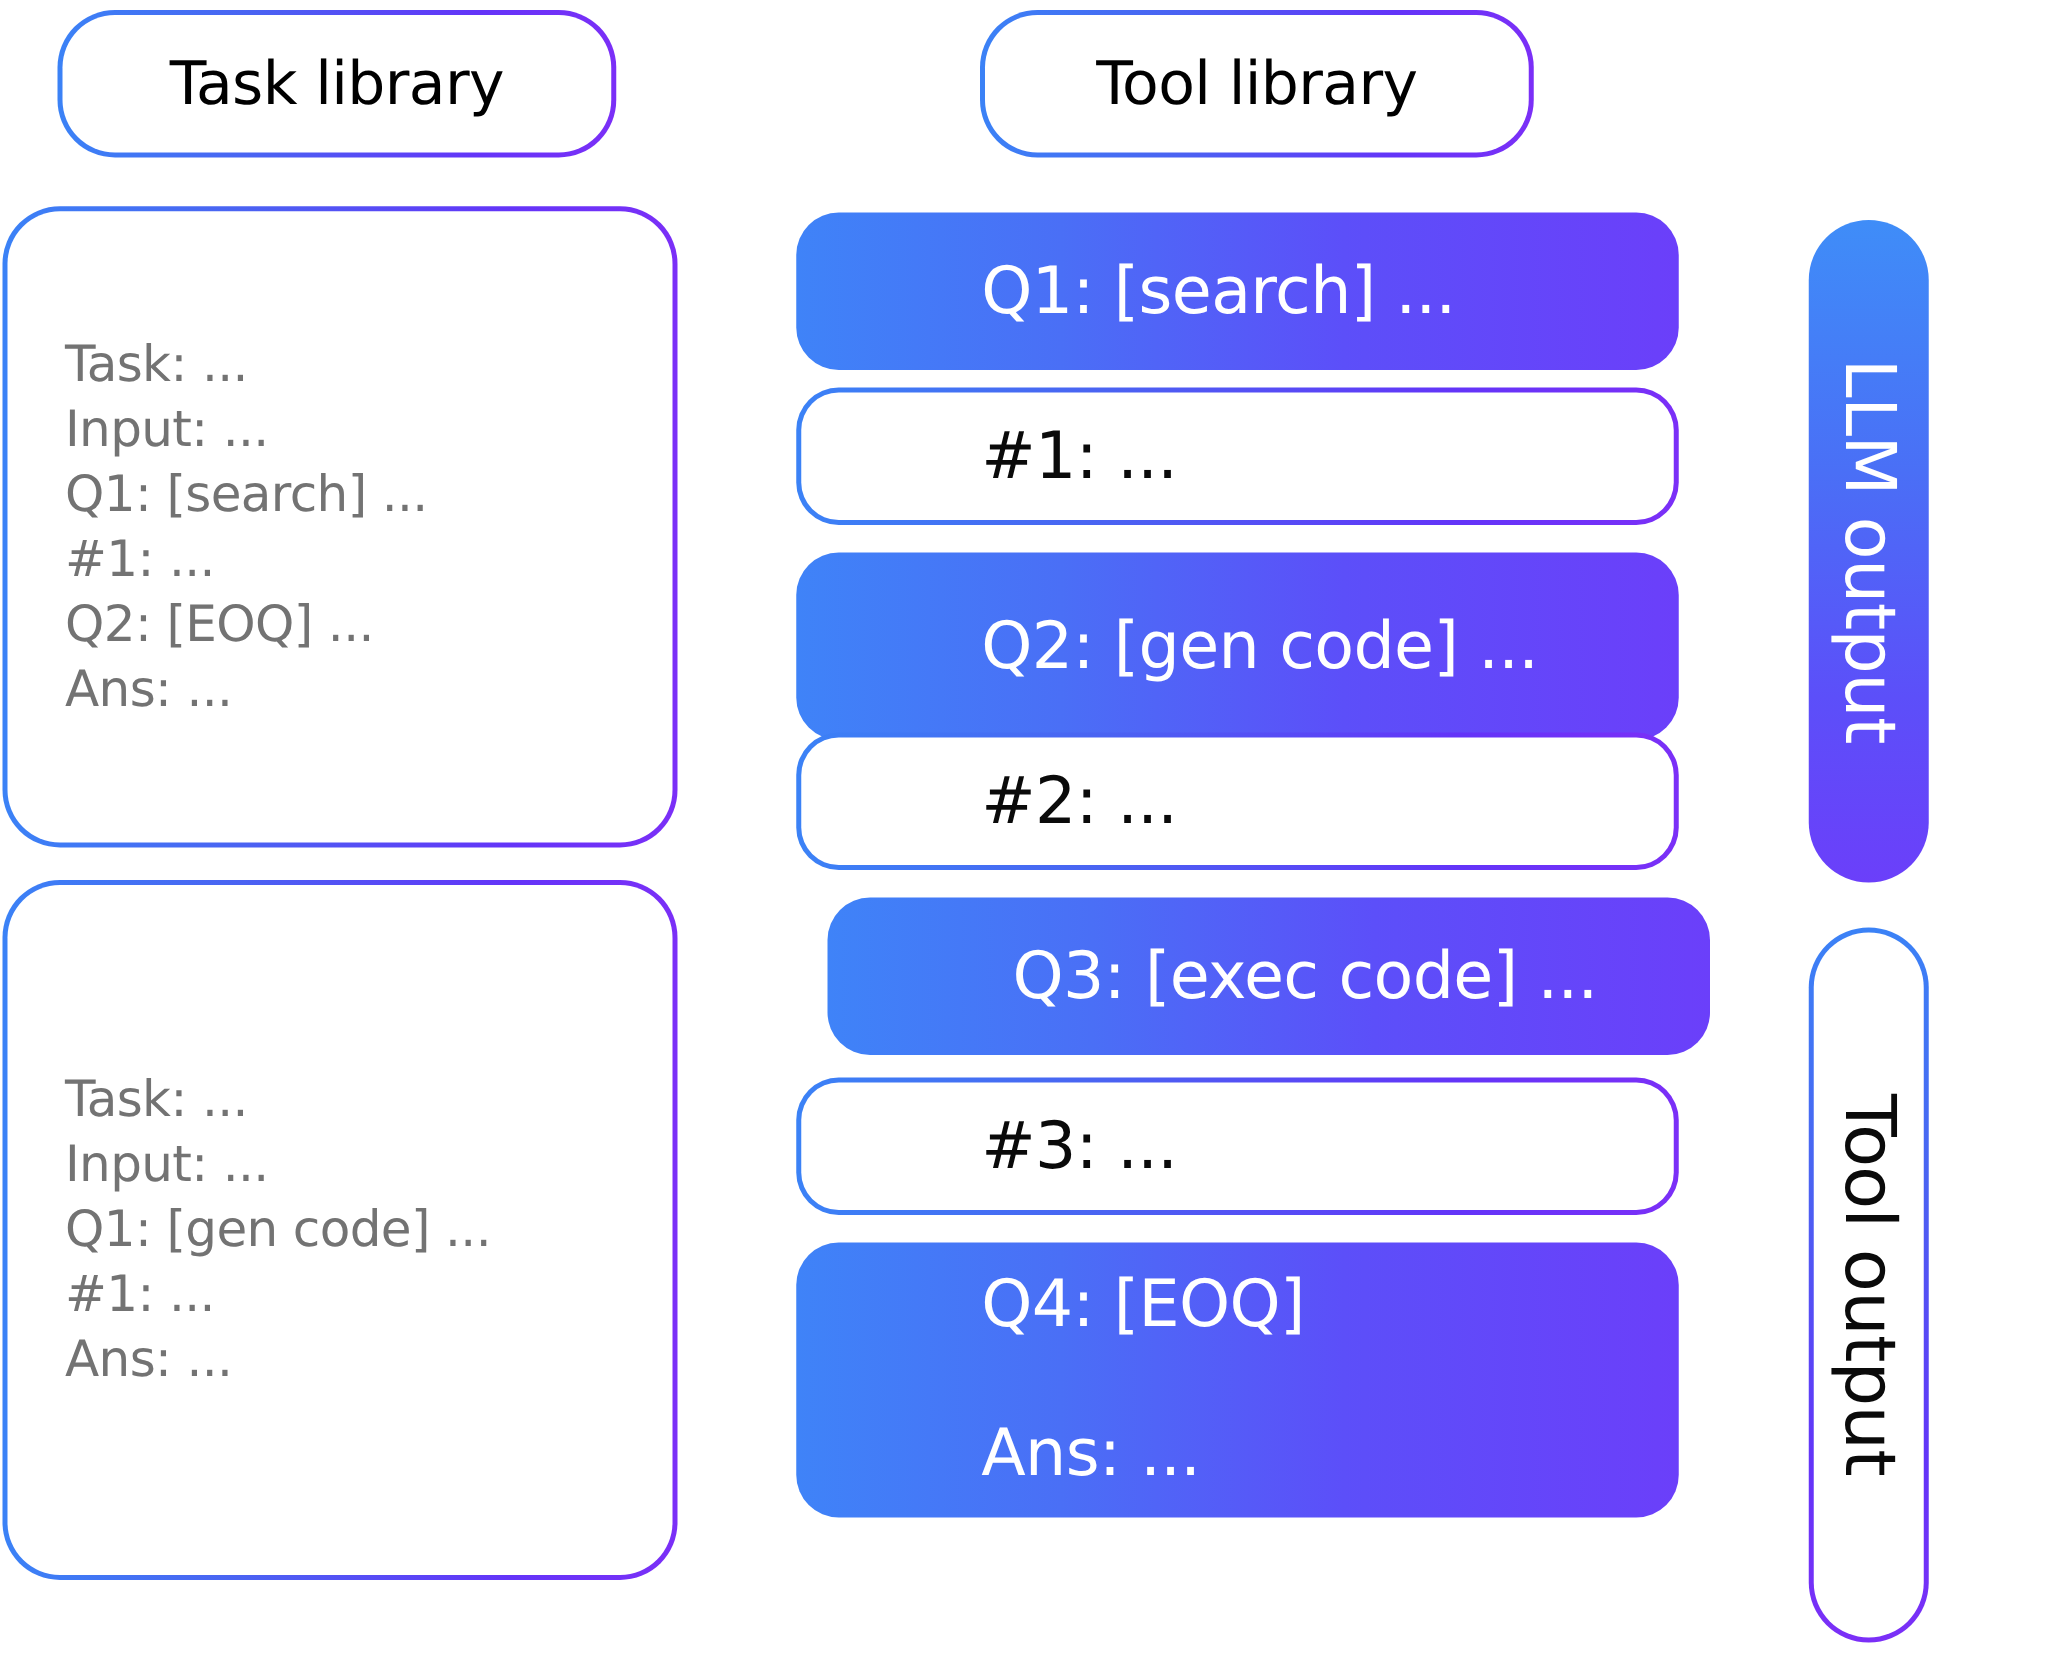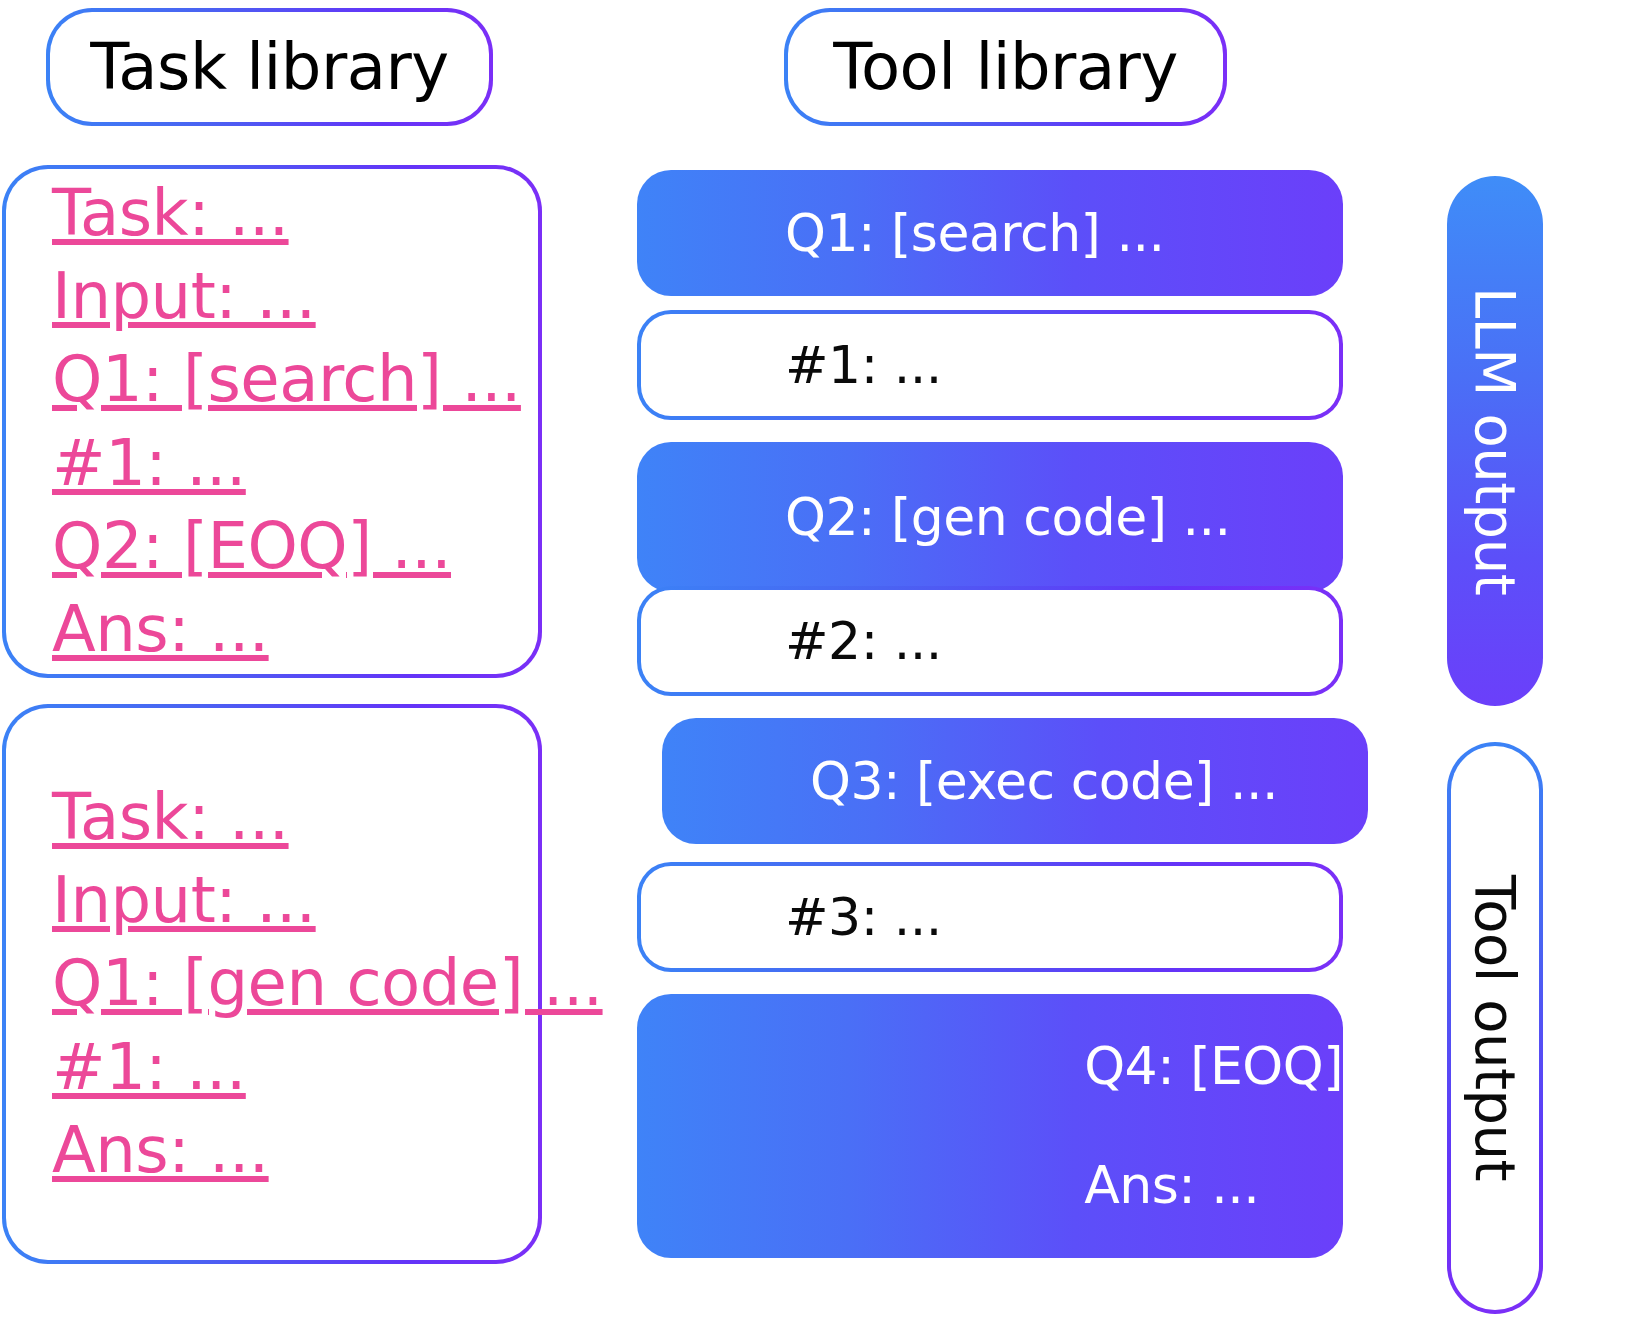--- a/index.html
+++ b/index.html
@@ -63,45 +63,44 @@
   
   .lib-pill {
     height: 118px;
     border-radius: 46px;
   }
   .lib-pill .inner {
     align-items: center;
     justify-content: center;
   }
   .lib-pill-label {
-    font-size: 64px;
+    font-size: 48px;
     color: #000000;
     line-height: 1;
     letter-spacing: -0.5px;
     white-space: nowrap;
   }
 
   
   #task-card-1 { left: 2px;  top: 165px; width: 540px; height: 513px; }
   #task-card-2 { left: 2px;  top: 704px; width: 540px; height: 560px; }
 
   .task-card { border-radius: 46px; padding: 4px; }
   .task-card > .inner {
     border-radius: 42px;
     flex-direction: column;
     justify-content: center;
     padding: 0 0 0 46px;
   }
   .task-line {
-    font-size: 64px;
-    color: #ec4899;
+    font-size: 40px;
+    color: #737373;
     line-height: 1.30;
     white-space: nowrap;
     letter-spacing: -0.5px;
-    text-decoration: underline;
   }
 
   
   .trace-card {
     left: 637px;
     width: 706px;
     display: flex;
     align-items: center;
   }
   .trace-card.filled {
@@ -206,21 +205,21 @@
 <div class="abs trace-card filled filled-h" id="trace-4" style="top:718px; height:126px;margin-left:25px;">
   <span class="trace-text">Q3: [exec code] ...</span>
 </div>
 
 <div class="abs trace-card outlined outline-h" id="trace-5" style="top:862px; height:110px; border-radius:34px;">
   <div class="inner">
     <span class="trace-text">#3: ...</span>
   </div>
 </div>
 
-<div class="abs trace-card filled filled-h" id="trace-6" style="top:994px; height:264px;justify-content:flex-end;">
+<div class="abs trace-card filled filled-h" id="trace-6" style="top:994px; height:220px;">
   <div class="trace-stack">
     <span class="trace-text">Q4: [EOQ]</span>
     <span class="trace-text">Ans: ...</span>
   </div>
 </div>
 
 <div class="abs badge-v filled-v" id="llm-output-badge">
   <div class="badge-inner-center">
     <span class="badge-v-label">LLM output</span>
   </div>

